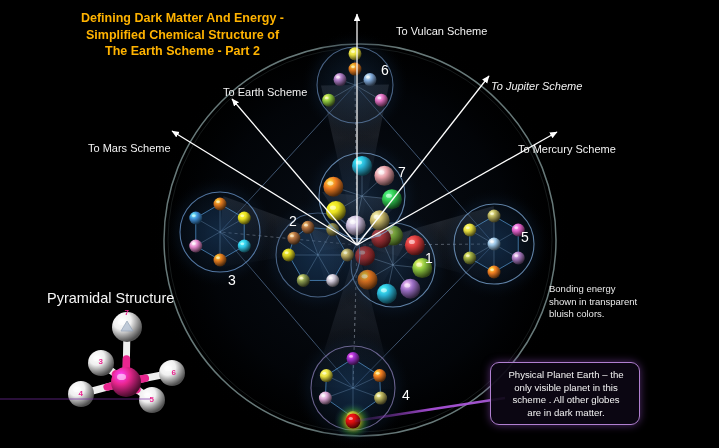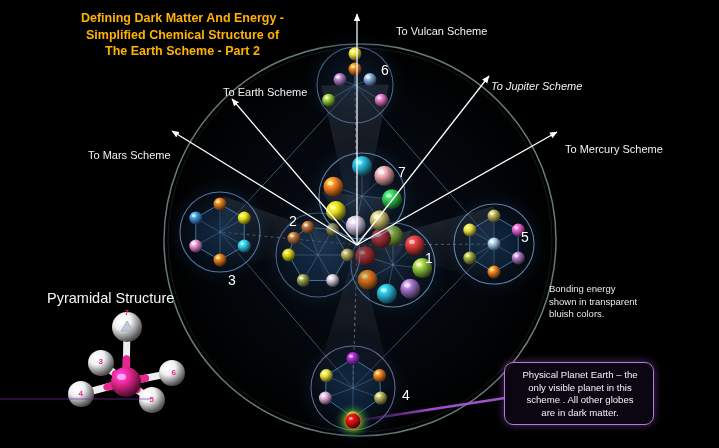--- a/index.html
+++ b/index.html
@@ -21,22 +21,22 @@
     color:#ffb300;
     font-weight:bold;
     font-size:12.5px;
     line-height:16.5px;
     text-align:center;
     white-space:normal;
   }
   .scheme-label { font-size:11px; color:#f2f2f2; }
   #lbl-vulcan   { left:370px; top:25px;margin-left:26px; }
   #lbl-jupiter  { left:491px; top:80px;font-style:italic; }
-  #lbl-mercury  { left:565px; top:143px; }
-  #lbl-mars     { left:88px;  top:142px;margin-top:7px; }
+  #lbl-mercury  { left:518px; top:143px; }
+  #lbl-mars     { left:88px;  top:142px; }
   #lbl-venus    { left:223px; top:86px; }
 
   #lbl-pyramidal { left:47px; top:290px; font-size:14.5px; color:#f5f5f5; }
 
   #bonding-note {
     left:549px; top:283px; font-size:9.5px; line-height:12.5px;
     color:#e8e8e8; white-space:pre-line;
   }
 
   .cluster-num {
@@ -44,21 +44,21 @@
   }
   #num1 { left:425px; top:250px; }
   #num2 { left:289px; top:213px; }
   #num3 { left:228px; top:272px; }
   #num4 { left:402px; top:387px; }
   #num5 { left:521px; top:229px; }
   #num6 { left:381px; top:62px; }
   #num7 { left:398px; top:164px; }
 
   #callout {
-    position:absolute; left:504px; top:362px; width:150px; height:63px;
+    position:absolute; left:490px; top:362px; width:150px; height:63px;
     border:1.3px solid #b07fd0;
     border-radius:9px;
     background:rgba(12,6,20,0.92);
     box-shadow:0 0 9px rgba(150,80,200,.55);
   }
   #callout-text {
     position:absolute; left:0; top:6px; width:150px;
     text-align:center; color:#f3f3f3;
     font-size:9.6px; line-height:12.6px;
     white-space:pre-line;

